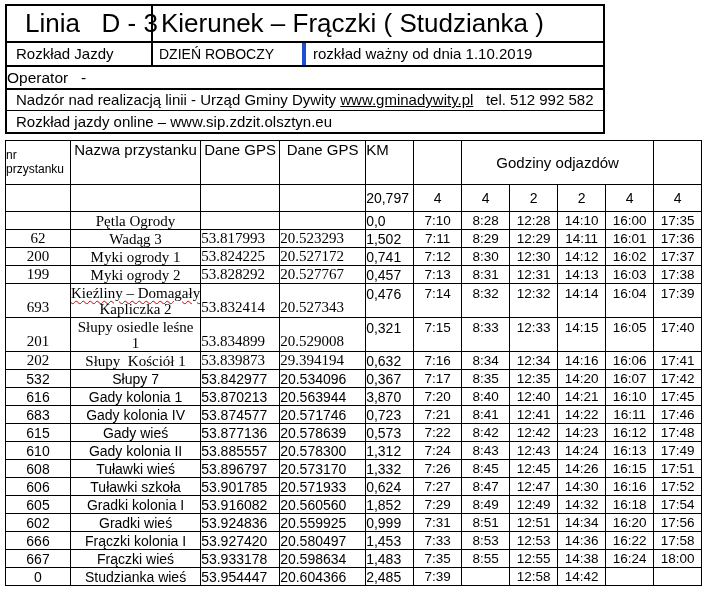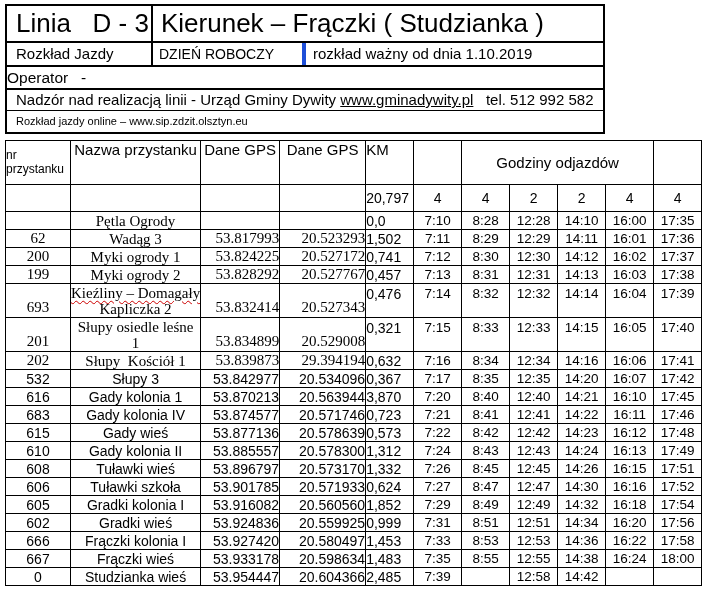--- a/index.html
+++ b/index.html
@@ -4,49 +4,49 @@
 <style>
   html,body{margin:0;padding:0;background:#fff;}
   body{width:715px;height:589px;position:relative;color:#000;
        font-family:"Liberation Sans","DejaVu Sans",sans-serif;}
 
   
   .head-block{position:absolute;left:5px;top:4px;width:600px;border:2px solid #000;box-sizing:border-box;}
   .hrow{display:flex;border-bottom:2px solid #000;}
   .hrow:last-child{border-bottom:none;}
   .hr-a{height:35px;}
-  .ha-1{width:146px;border-right:2px solid #000;font-size:26px;line-height:34px;padding-left:9px;white-space:pre;box-sizing:border-box;}
+  .ha-1{width:146px;border-right:2px solid #000;font-size:26px;line-height:34px;padding-left:18px;white-space:pre;box-sizing:border-box;}
   .ha-2{flex:1;font-size:26px;line-height:34px;padding-left:8px;white-space:pre;}
   .hr-b{height:22px;font-size:15px;}
   .hb-1{width:146px;border-right:2px solid #000;line-height:21px;padding-left:9px;box-sizing:border-box;}
   .hb-2{width:153px;border-right:4px solid #1d4ed8;line-height:22px;padding-left:6px;font-size:14px;box-sizing:border-box;}
   .hb-3{flex:1;line-height:21px;padding-left:7px;}
   .hr-c{height:21px;font-size:15.5px;line-height:21px;white-space:pre;display:block;}
   .hr-d{height:20px;border-bottom:1px solid #000;font-size:15px;line-height:20px;padding-left:9px;white-space:pre;display:block;}
-  .hr-e{height:21px;font-size:11px;line-height:21px;padding-left:9px;white-space:pre;display:block;}
+  .hr-e{height:21px;font-size:15px;line-height:21px;padding-left:9px;white-space:pre;display:block;}
   .ulink{text-decoration:underline;}
 
   
   table.timetable{position:absolute;left:5px;top:140px;border-collapse:collapse;table-layout:fixed;border-radius:30px;}
   table.timetable td,table.timetable th{border:1px solid #000;padding:0;font-weight:normal;overflow:hidden;}
   tr.thead1{height:44px;}
   tr.thead2{height:27px;}
   th.h-nr{font-weight:bold;font-size:12px;text-align:left;vertical-align:middle;padding-left:4px;line-height:1.15;}
   th.h-top{vertical-align:top;padding-top:4px;font-size:15px;text-align:center;}
   th.h-km{vertical-align:top;padding-top:4px;font-size:15px;text-align:left;padding-left:7px;}
   th.h-dep{font-size:15px;text-align:center;vertical-align:middle;padding-bottom:8px;}
   td.km-total{font-size:14px;text-align:left;padding-left:5px;vertical-align:middle;}
   td.cnt{font-size:14px;text-align:center;vertical-align:middle;}
 
   tbody tr{height:18px;}
   tbody tr.tall{height:34px;}
   tbody td{vertical-align:middle;}
   td.nr{text-align:center;}
   td.name{text-align:center;white-space:pre;line-height:16px;}
-  td.gps{text-align:right;}
+  td.gps{text-align:left;}
   td.km{font-size:14px;text-align:left;padding-left:5px;margin-left:48px;}
   td.time{font-size:13.5px;text-align:center;}
   tr.serif td.nr,tr.serif td.name,tr.serif td.gps{font-family:"Liberation Serif","DejaVu Serif",serif;font-size:15px;}
   tr.sans td.nr,tr.sans td.name,tr.sans td.gps{font-family:"Liberation Sans","DejaVu Sans",sans-serif;font-size:14px;}
   tr.tall td.nr,tr.tall td.gps{vertical-align:bottom;padding-bottom:1px;}
   tr.tall td.km,tr.tall td.time{vertical-align:top;padding-top:2px;}
   .sq{text-decoration:underline wavy #cc0000;text-decoration-thickness:1px;text-underline-offset:2px;}
 </style>
 </head>
 <body>
@@ -199,21 +199,21 @@
     <td class="time">7:16</td>
     <td class="time">8:34</td>
     <td class="time">12:34</td>
     <td class="time">14:16</td>
     <td class="time">16:06</td>
     <td class="time">17:41</td>
   </tr>
 
   <tr class="sans">
     <td class="nr">532</td>
-    <td class="name"><div>Słupy 3</div><div></div></td>
+    <td class="name"><div>Słupy 7</div><div></div></td>
     <td class="gps">53.842977</td>
     <td class="gps">20.534096</td>
     <td class="km">0,367</td>
     <td class="time">7:17</td>
     <td class="time">8:35</td>
     <td class="time">12:35</td>
     <td class="time">14:20</td>
     <td class="time">16:07</td>
     <td class="time">17:42</td>
   </tr>

